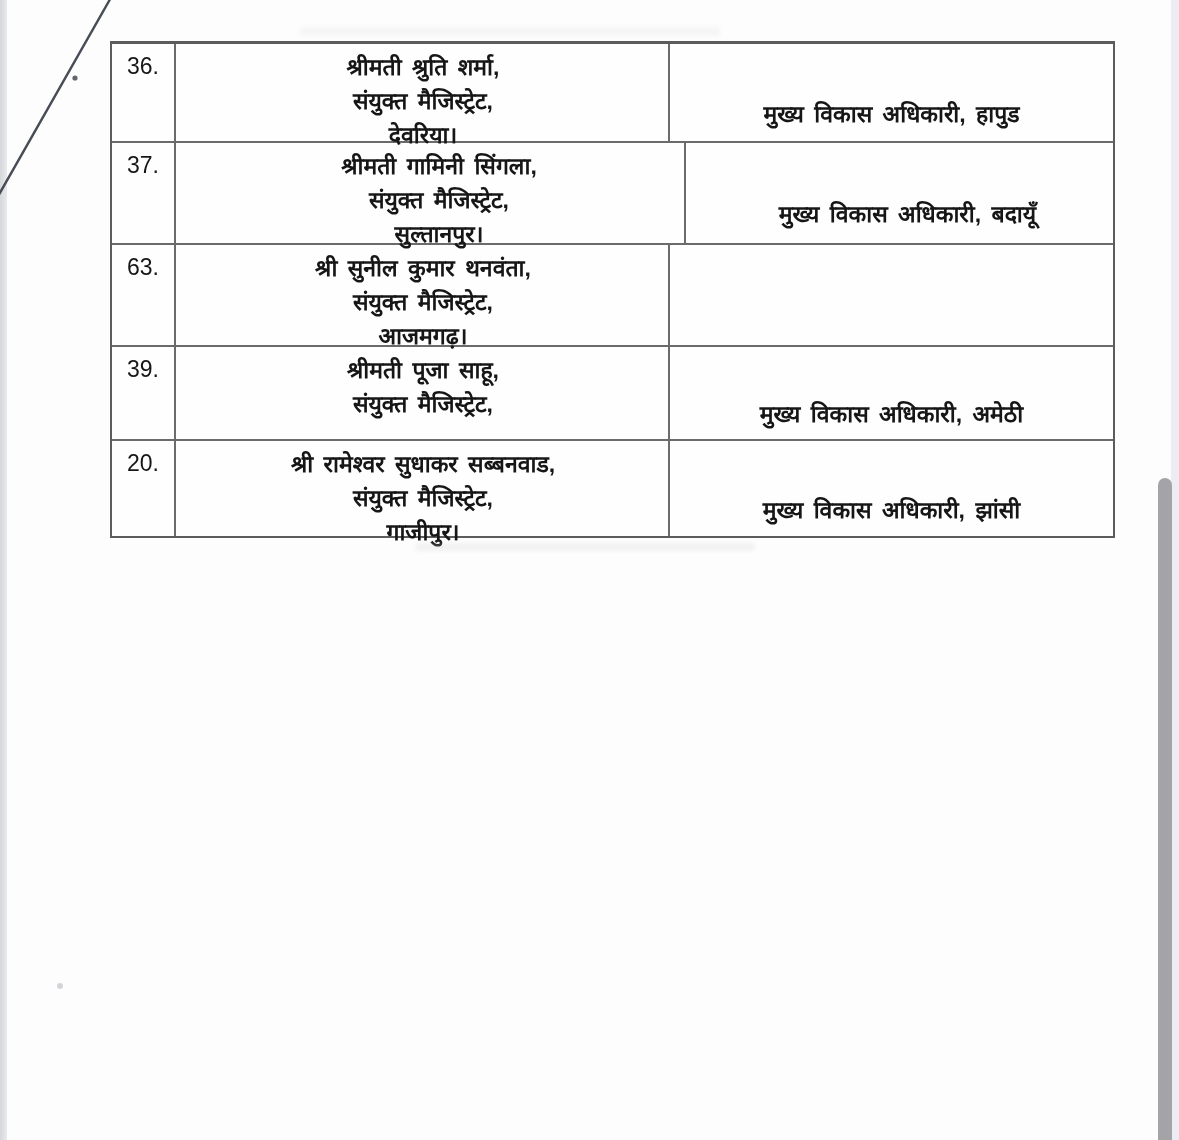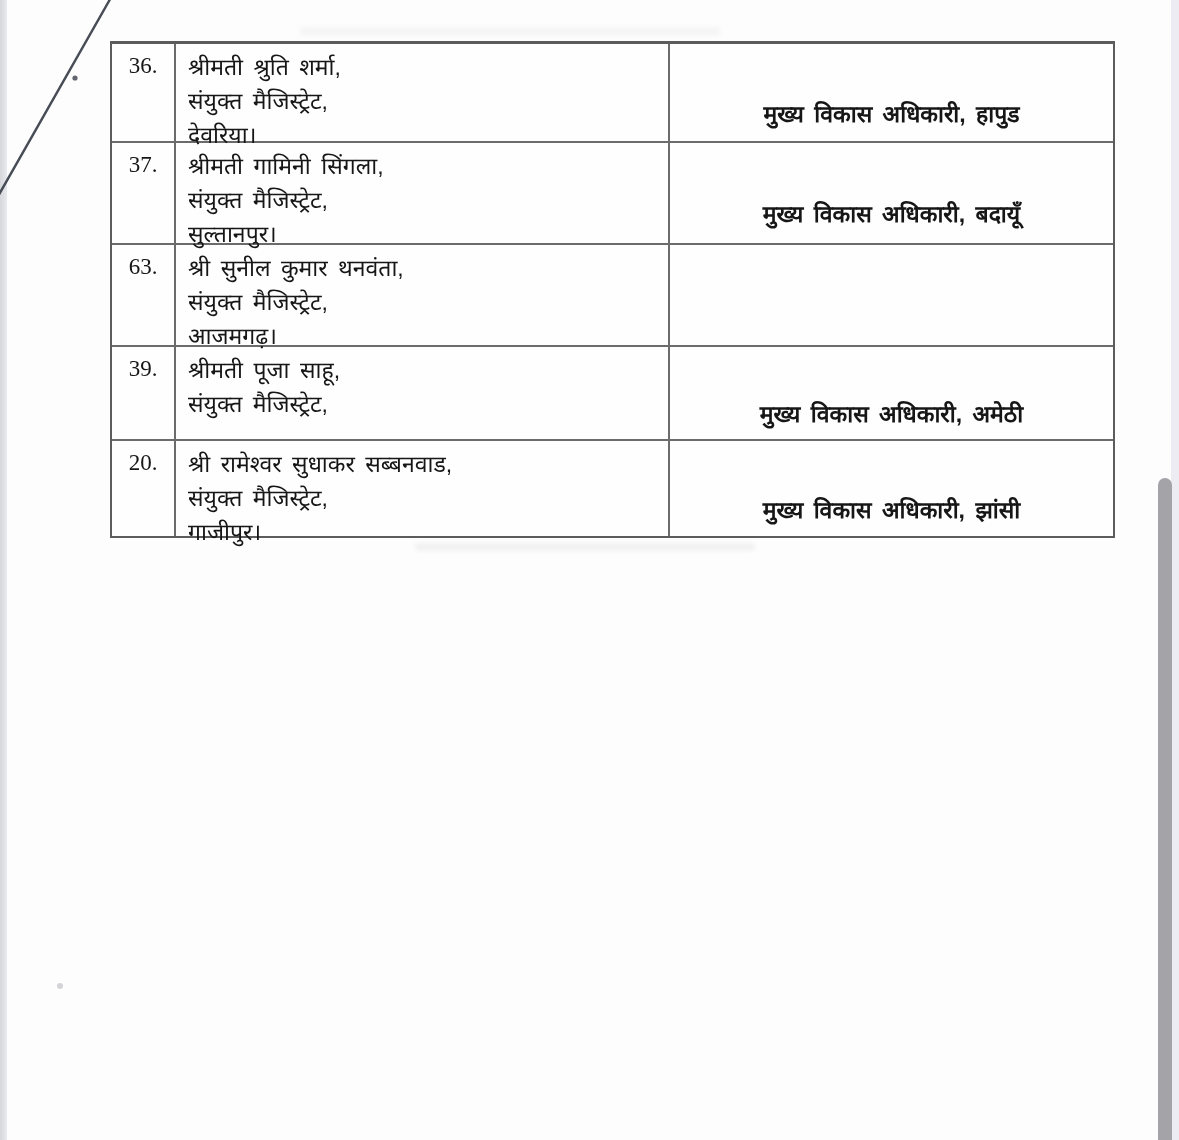--- a/index.html
+++ b/index.html
@@ -34,44 +34,45 @@
     border-top-width: 3px;
     display: flex; flex-direction: column;
     background: #fefefe;
   }
   .t-row {
     display: flex;
     box-sizing: border-box;
     border-bottom: 2px solid #6b6b6b;
   }
   .t-row.r0 { height: 99px; }
-  .t-row.r1 { height: 102px; }
+  .t-row.r1 { height: 102px; gap: 16px; }
   .t-row.r2 { height: 102px; }
   .t-row.r3 { height: 128px; }
   .t-row.r4 { height: 95px; border-bottom: none; flex: 1; }
   .cell {
     box-sizing: border-box;
     color: #161616;
   }
   .cell-serial {
     width: 64px;
     border-right: 2px solid #6b6b6b;
-    font-family: Liberation Serif, serif;
+    font-family: Liberation Sans, sans-serif;
     font-size: 23px;
     text-align: center;
     padding-top: 9px;
   }
   .cell-name {
     width: 494px;
     border-right: 2px solid #6b6b6b;
     padding: 6px 10px 0 12px;
-    font-weight: 400;
+    font-weight: 700;
     font-size: 23px;
     line-height: 34px;
     word-spacing: 4px;
+    text-align: center;
   }
   .cell-posting {
     flex: 1;
     display: flex;
     align-items: center;
     justify-content: center;
     font-weight: 700;
     font-size: 23px;
     text-align: center;
     padding-bottom: 8px;

